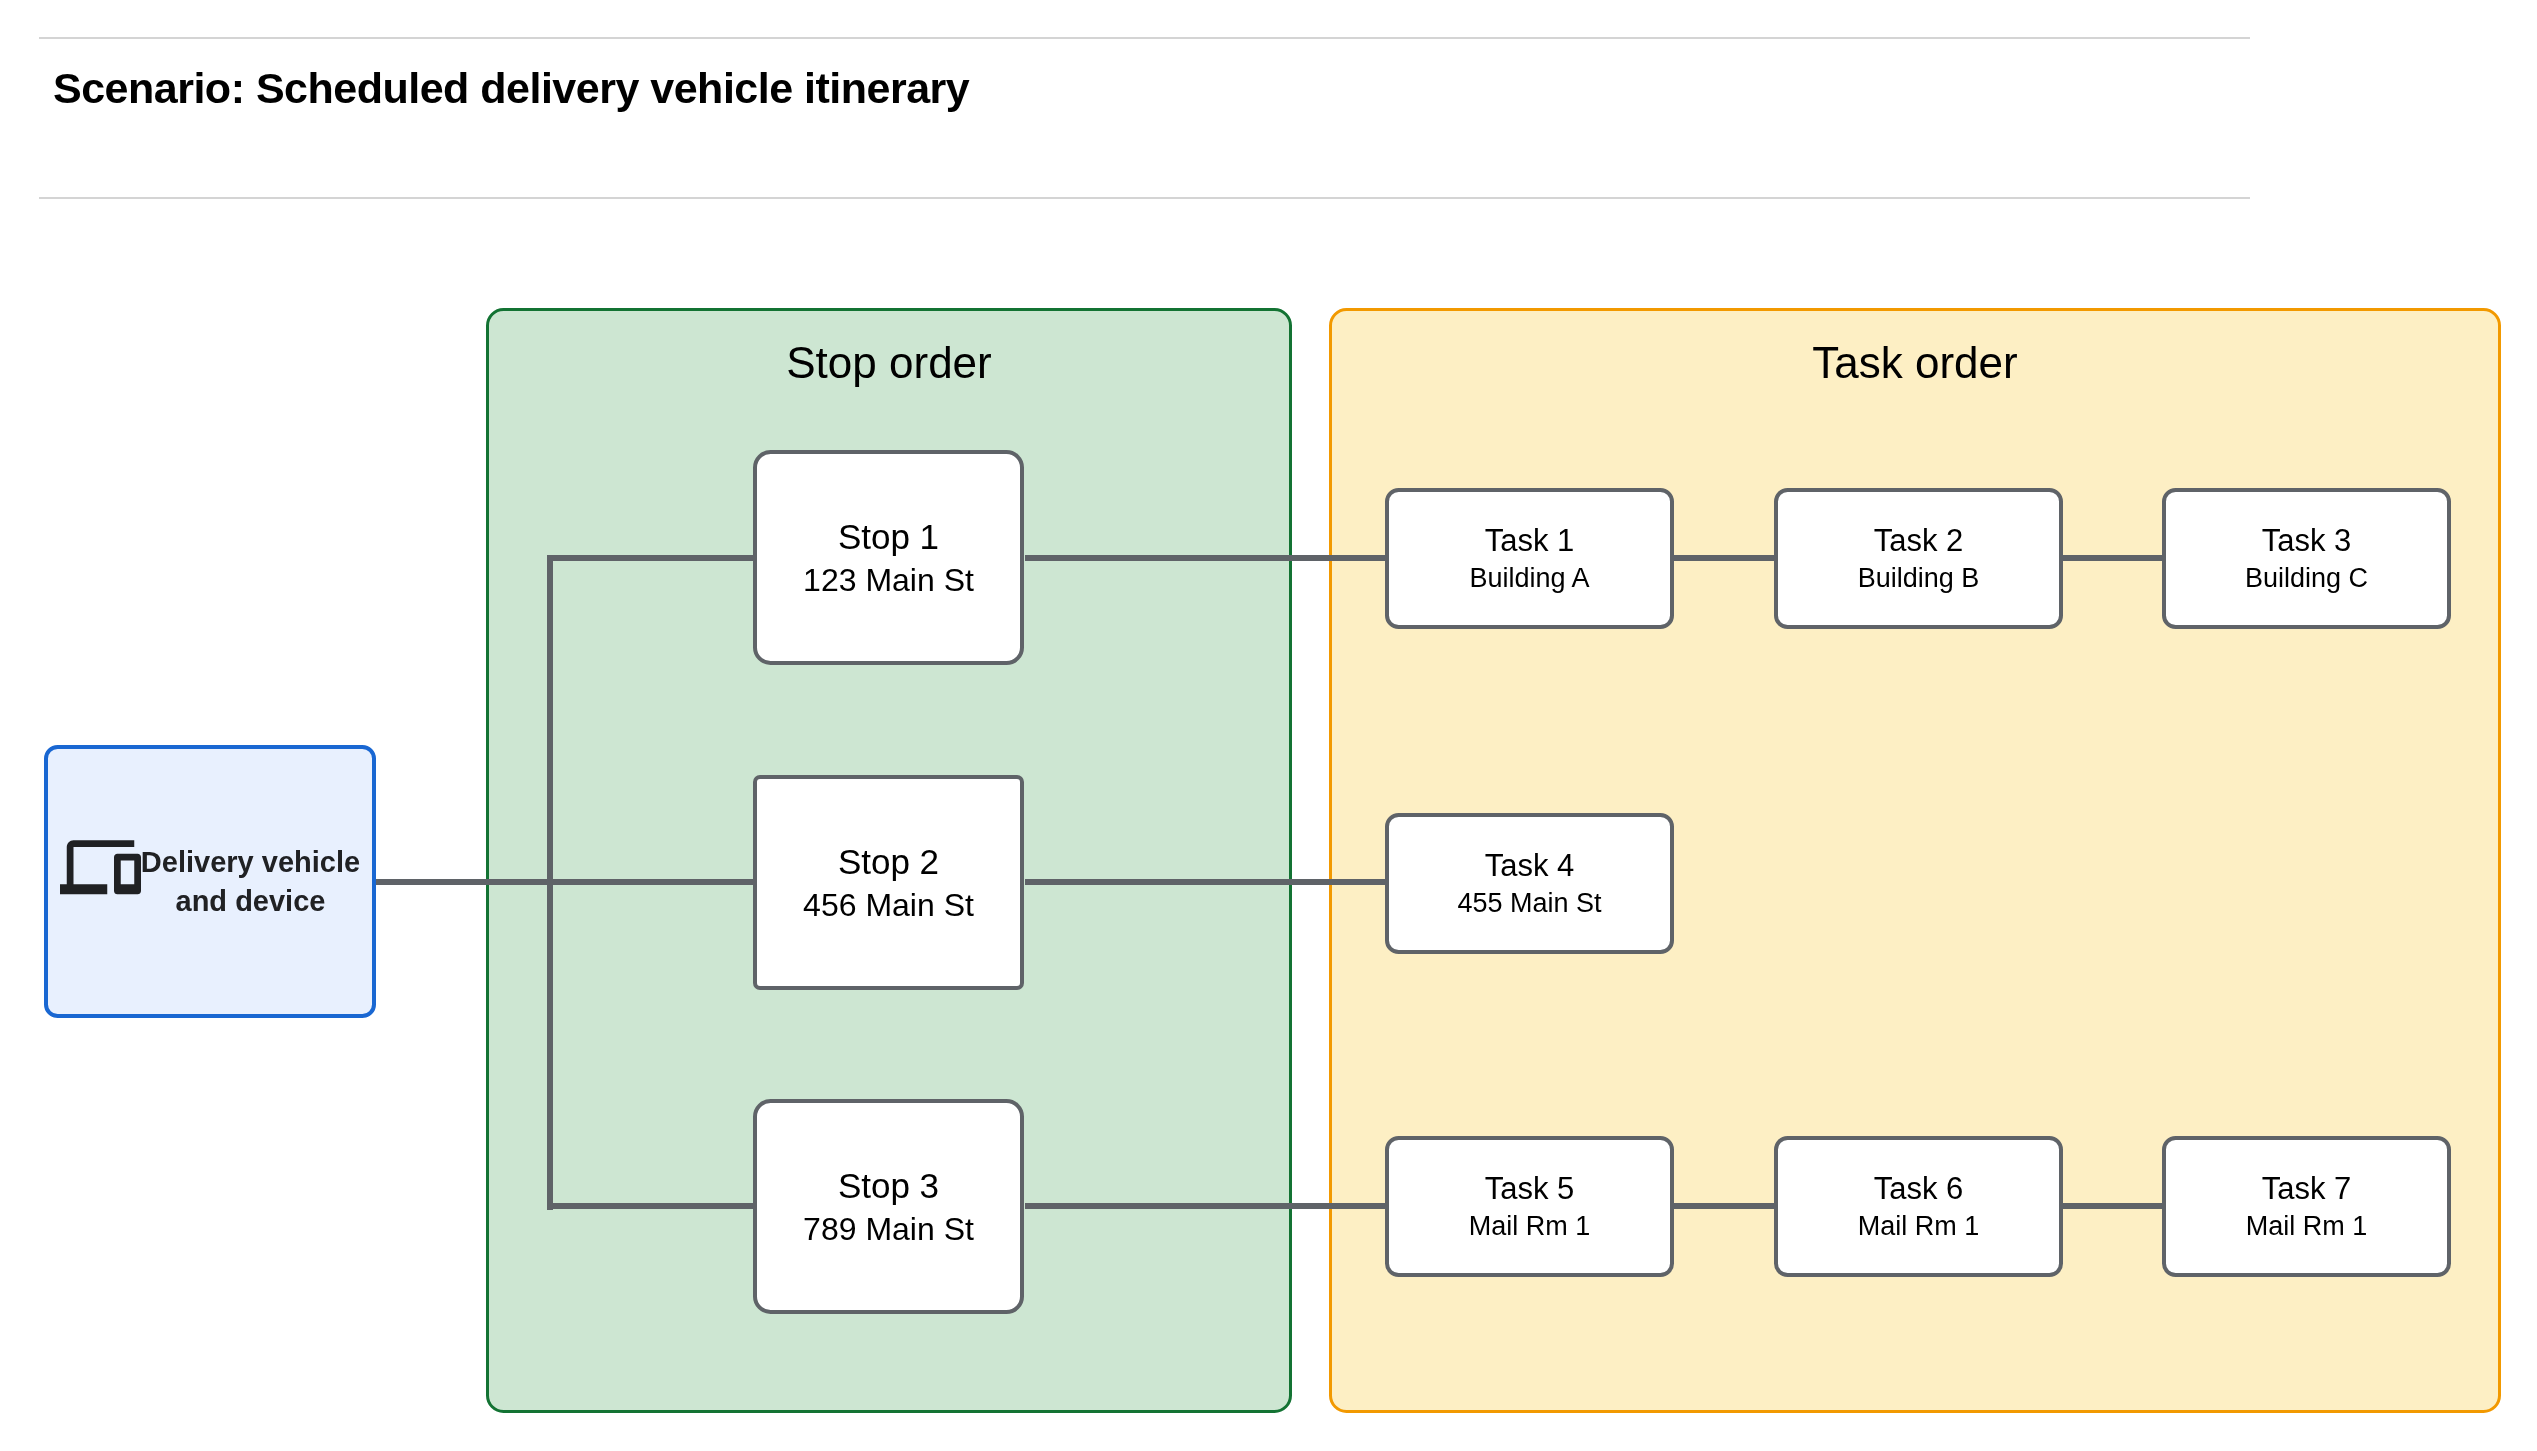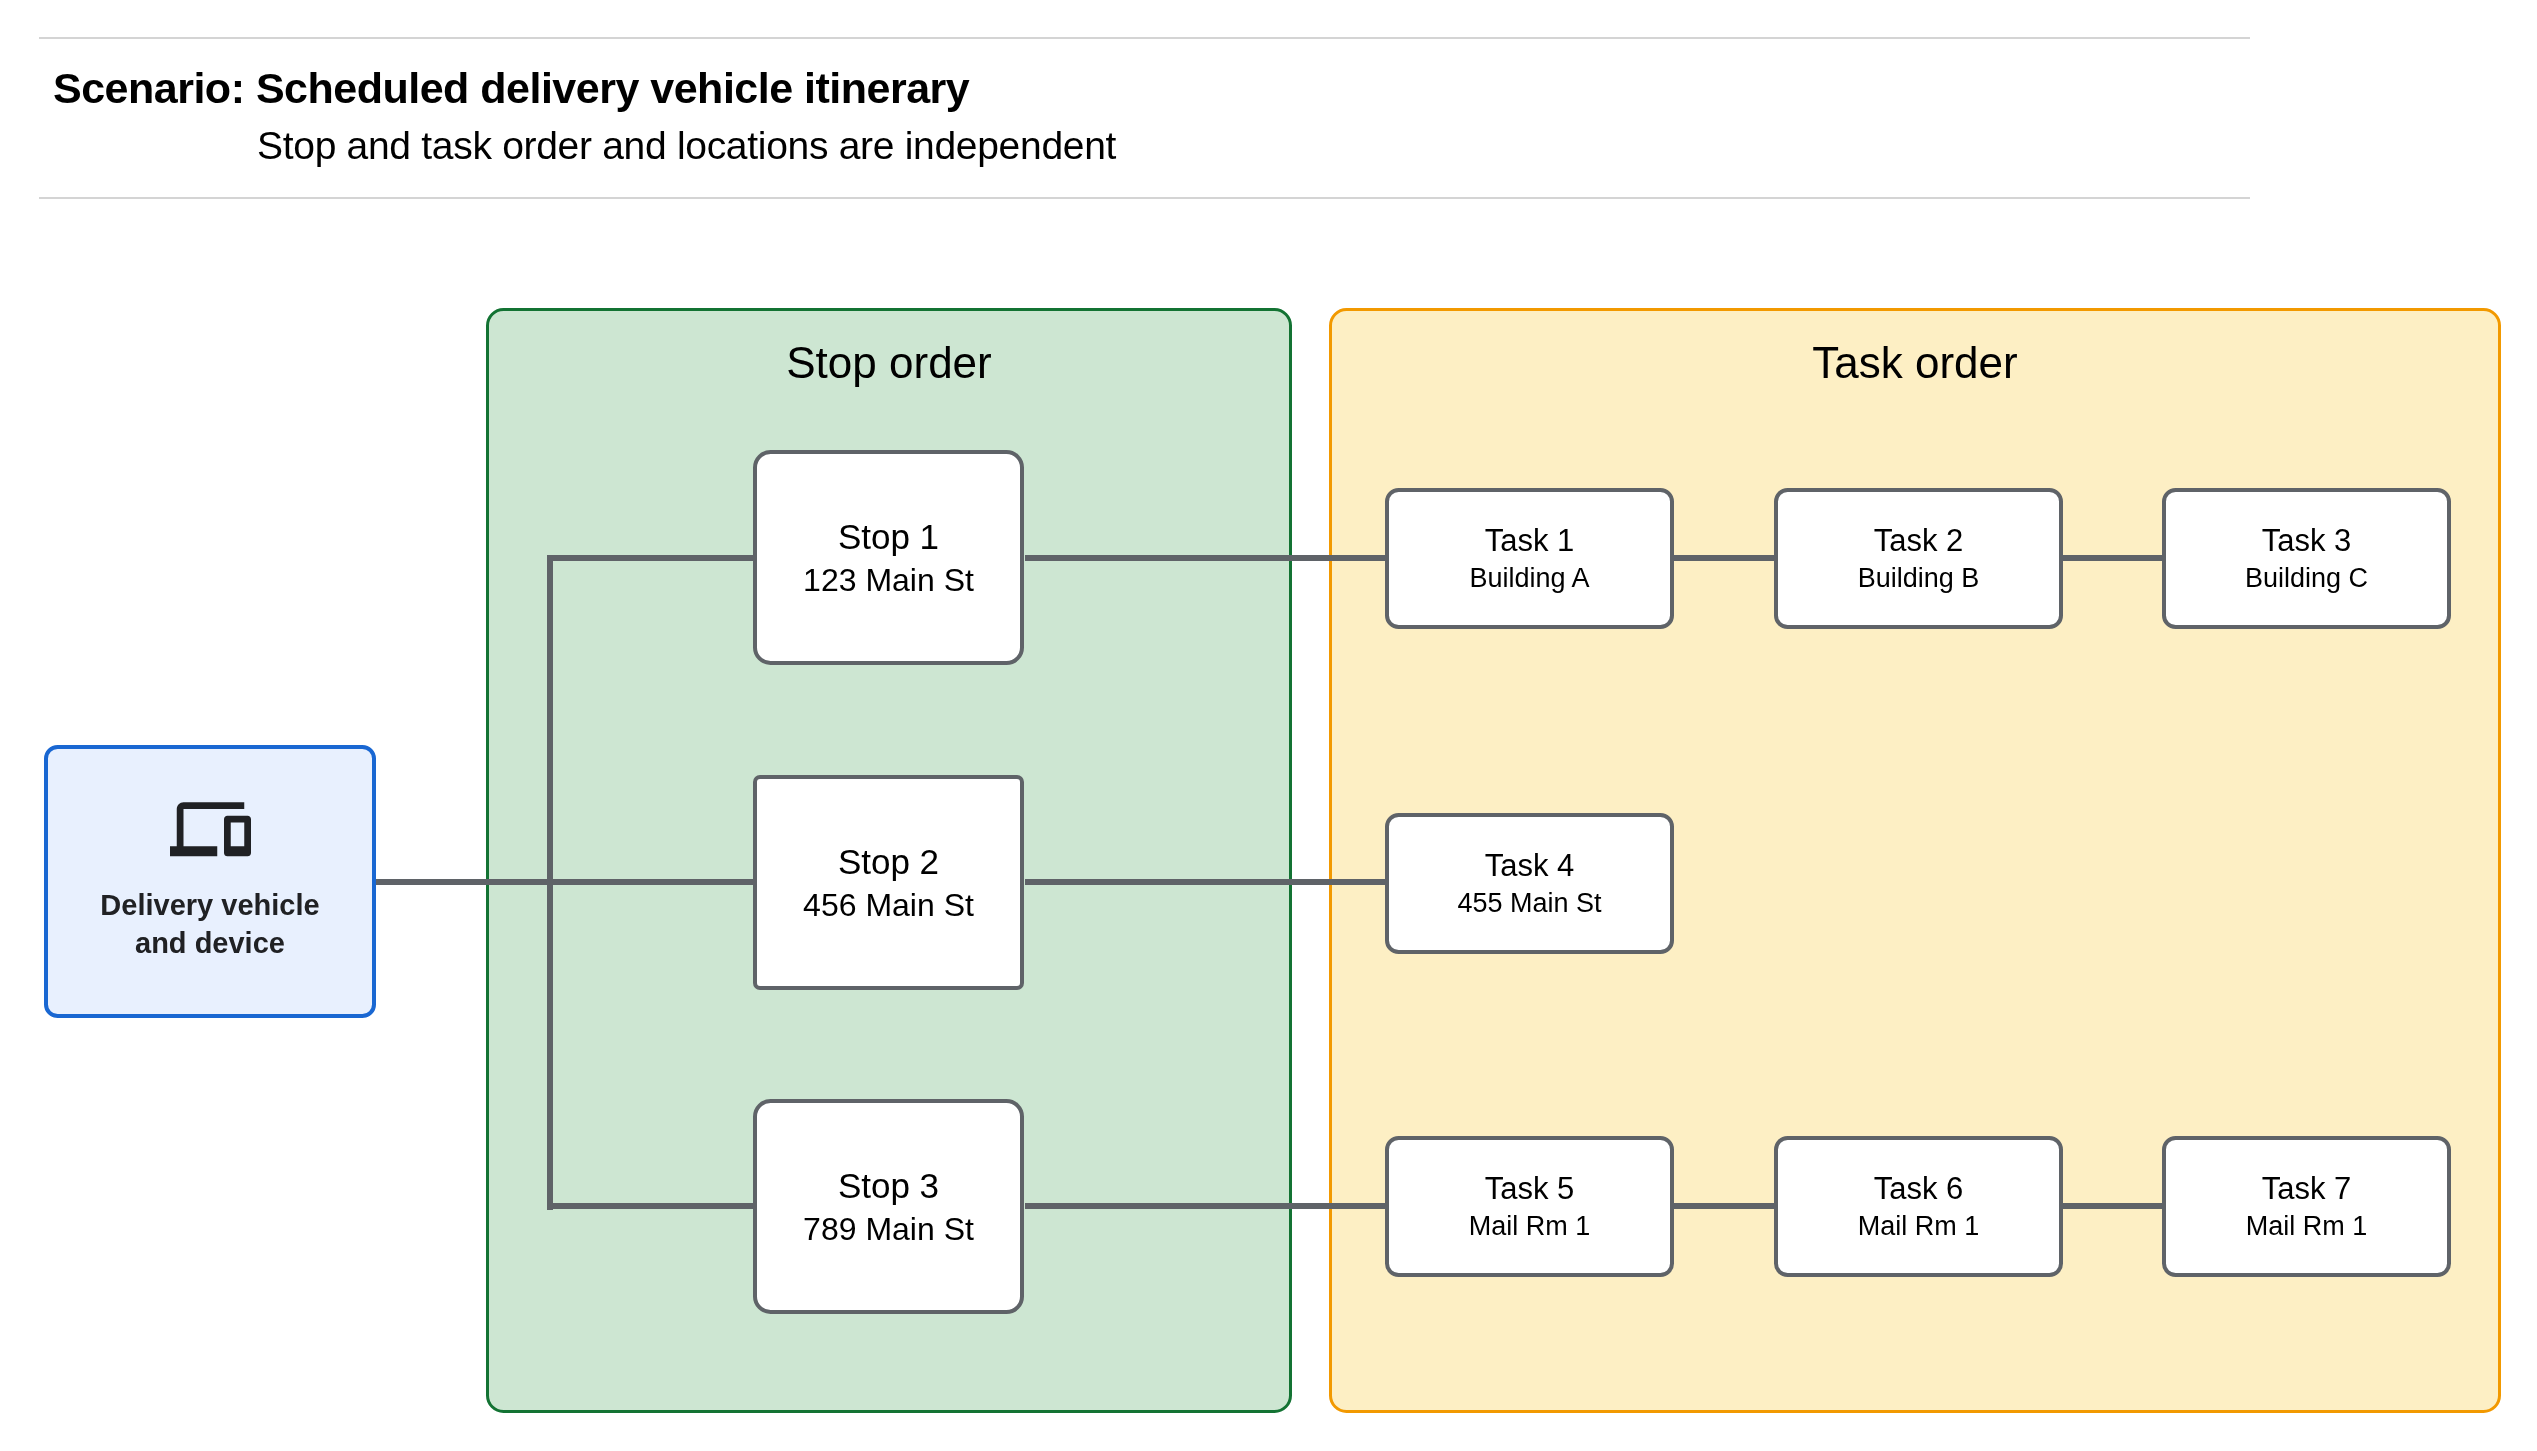--- a/index.html
+++ b/index.html
@@ -123,21 +123,21 @@
     left: 44px;
     top: 745px;
     width: 332px;
     height: 273px;
     background: #e8f0fe;
     border: 4.8px solid #1967d2;
     border-radius: 13.6px;
     box-sizing: border-box;
     z-index: 3;
     display: flex;
-    flex-direction: column;
+    flex-direction: row;
     align-items: center;
     justify-content: center;
     text-align: center;
   }
   .vehicle-node svg {
     display: block;
     margin-bottom: 25px;
   }
   .vehicle-label {
     font-size: 29px;
@@ -146,21 +146,20 @@
     color: #202124;
   }
 </style>
 </head>
 <body>
 
 <div class="abs" style="left:0;top:0;width:2538px;height:1452px;">
 
   <div class="hairline top"></div>
   <div class="page-title">Scenario: Scheduled delivery vehicle itinerary</div>
-  <div class="page-subtitle">Stop and task order and locations are independent</div>
   <div class="hairline bottom"></div>
 
   <div class="group stops">
     <div class="group-title">Stop order</div>
   </div>
   <div class="group tasks">
     <div class="group-title">Task order</div>
   </div>
 
   <div class="connector v" style="left:547px;top:555px;height:655px;"></div>

